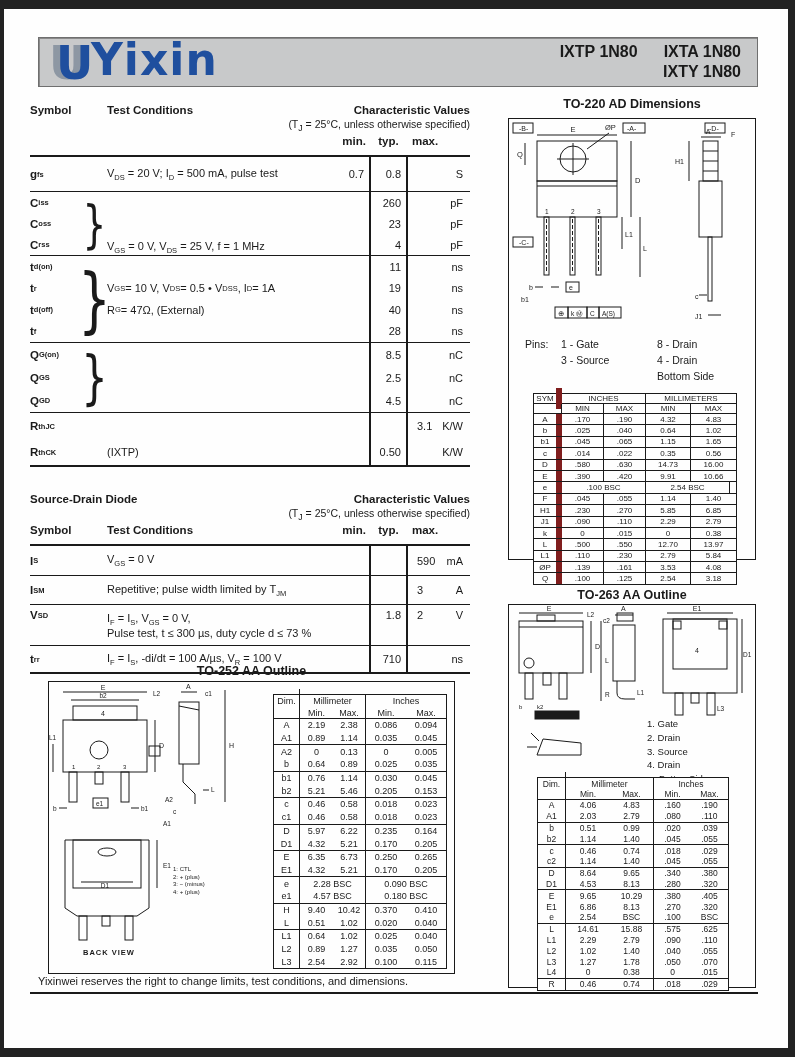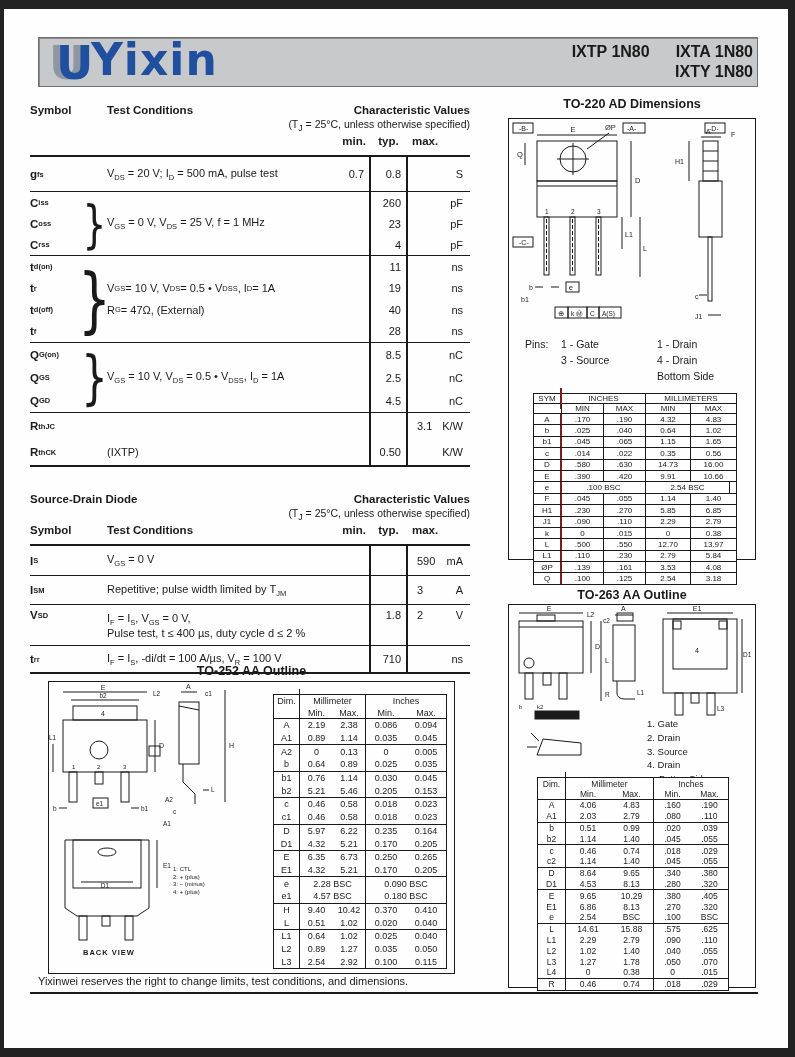--- a/index.html
+++ b/index.html
@@ -8,21 +8,21 @@
   .sheet { position:absolute; left:4px; top:9px; width:784px; height:1039px; background:#fefefe; overflow:hidden; }
 
   
   .brandbar { position:absolute; left:34px; top:28px; width:720px; height:50px; background:#c8c9ca;
               border:1px solid #6f6f6f; box-shadow:1px 1px 0 #8a8a8a inset; display:flex; align-items:center; }
   .logo { position:relative; margin-left:10px; height:46px; display:flex; align-items:center; }
   .logo-mark { position:relative; width:40px; height:44px; }
   .logo-mark .u1 { position:absolute; left:0; top:-4px; font:bold 46px "DejaVu Sans",sans-serif; color:#8d97a3; }
   .logo-mark .u2 { position:absolute; left:7px; top:-4px; font:bold 46px "DejaVu Sans",sans-serif; color:#1f4f9e; }
   .logo-text { font:bold 44px "DejaVu Sans",sans-serif; color:#1f4f9e; letter-spacing:1px; margin-left:2px; margin-top:-6px; }
-  .partnums { margin-left:auto; margin-right:4px; text-align:right; font-weight:bold; font-size:16px; line-height:1.25; }
+  .partnums { margin-left:auto; margin-right:16px; text-align:right; font-weight:bold; font-size:16px; line-height:1.25; }
   .partnums .l1 { display:flex; gap:26px; justify-content:flex-end; }
 
   
   .col-left { position:absolute; left:26px; top:86px; width:440px; }
   .th { font-weight:bold; font-size:11.5px; }
   .hrow1 { display:flex; margin-top:9px; }
   .hrow1 .sym { width:77px; }
   .hrow1 .val { margin-left:auto; }
   .subnote { text-align:right; font-size:10.5px; margin-top:2px; }
   .colhead { position:relative; height:16px; margin-top:2px; }
@@ -63,21 +63,21 @@
   .backview { position:absolute; font-weight:bold; font-size:7.5px; letter-spacing:1px; }
 
   
   .dt { position:absolute; border:1px solid #1a1a1a; background:#fefefe; }
   .dt-h1,.dt-h2,.dt-row { display:flex; align-items:center; text-align:center; }
   .dt-group + .dt-group { border-top:1px solid #1a1a1a; }
   .dt span { display:flex; align-items:center; justify-content:center; height:100%; }
   
   .t220dt { font-size:8px; }
   .t220dt .dt-h1,.t220dt .dt-h2 { height:10px; } .t220dt .dt-row { height:10.4px; }
-  .t220dt .c0 { width:28px; border-right:2px solid #7f1d1d; }
+  .t220dt .c0 { width:28px; border-right:6px solid #7f1d1d; }
   .t220dt .c1,.t220dt .c2 { width:42px; } .t220dt .c3,.t220dt .c4 { width:45px; }
   .t220dt .c1,.t220dt .c3 { border-right:1px solid #1a1a1a; }
   .t220dt .c2 { border-right:1px solid #1a1a1a; }
   .t220dt .span2 { width:84px !important; border-right:1px solid #1a1a1a; }
   .t220dt .dt-h1 { border-bottom:1px solid #1a1a1a; } .t220dt .dt-h2 { border-bottom:1px solid #1a1a1a; }
   .t220dt .h12 { width:84px; border-right:1px solid #1a1a1a; } .t220dt .h34 { width:90px; }
   
   .t252dt { font-size:9px; }
   .t252dt .dt-h1,.t252dt .dt-h2 { height:12px; } .t252dt .dt-row { height:12.7px; }
   .t252dt .c0 { width:26px; border-right:1px solid #1a1a1a; }
@@ -163,21 +163,21 @@
             <span>pF</span>
           </div>
           <div class="ct-sym" style="grid-area: 3 / 1;">C<sub>rss</sub></div>
           <div class="ct-min" style="grid-area: 3 / 4;"></div>
           <div class="ct-typ" style="grid-area: 3 / 5;">4</div>
           <div class="ct-mu" style="grid-area: 3 / 6;">
             <span></span>
             <span>pF</span>
           </div>
           <div class="ct-brace" style="grid-area: 1 / 2 / span 3;">}</div>
-          <div class="ct-cond" style="grid-area: 1 / 3 / span 3;">
+          <div class="ct-cond" style="grid-area: 1 / 3 / span 3; justify-content: flex-end;">
             <div>V<sub>GS</sub>  = 0 V, V<sub>DS</sub> = 25 V, f = 1 MHz</div>
           </div>
         </div>
         <div class="ct-group g2">
           <div class="ct-sym" style="grid-area: 1 / 1;">t<sub>d(on)</sub></div>
           <div class="ct-min" style="grid-area: 1 / 4;"></div>
           <div class="ct-typ" style="grid-area: 1 / 5;">11</div>
           <div class="ct-mu" style="grid-area: 1 / 6;">
             <span></span>
             <span>ns</span>
@@ -225,23 +225,20 @@
             <span>nC</span>
           </div>
           <div class="ct-sym" style="grid-area: 3 / 1;">Q<sub>GD</sub></div>
           <div class="ct-min" style="grid-area: 3 / 4;"></div>
           <div class="ct-typ" style="grid-area: 3 / 5;">4.5</div>
           <div class="ct-mu" style="grid-area: 3 / 6;">
             <span></span>
             <span>nC</span>
           </div>
           <div class="ct-brace" style="grid-area: 1 / 2 / span 3;">}</div>
-          <div class="ct-cond" style="grid-area: 1 / 3 / span 3;">
-            <div>V<sub>GS</sub>  = 10 V, V<sub>DS</sub> = 0.5 • V<sub>DSS</sub>, I<sub>D</sub> = 1A</div>
-          </div>
         </div>
         <div class="ct-group g4">
           <div class="ct-sym" style="grid-area: 1 / 1;">R<sub>thJC</sub></div>
           <div class="ct-min" style="grid-area: 1 / 4;"></div>
           <div class="ct-typ" style="grid-area: 1 / 5;"></div>
           <div class="ct-mu" style="grid-area: 1 / 6;">
             <span>3.1</span>
             <span>K/W</span>
           </div>
           <div class="ct-sym" style="grid-area: 2 / 1;">R<sub>thCK</sub></div>
@@ -302,21 +299,21 @@
           </div>
           <div class="ct-sym" style="grid-area: 2 / 1;"></div>
           <div class="ct-min" style="grid-area: 2 / 4;"></div>
           <div class="ct-typ" style="grid-area: 2 / 5;"></div>
           <div class="ct-mu" style="grid-area: 2 / 6;">
             <span></span>
             <span></span>
           </div>
           <div class="ct-cond" style="grid-area: 1 / 3 / span 2;">
             <div>I<sub>F</sub> = I<sub>S</sub>, V<sub>GS</sub> = 0 V,</div>
-            <div>Pulse test, t ≤ 400 µs, duty cycle d ≤ 2 %</div>
+            <div>Pulse test, t ≤ 300 µs, duty cycle d ≤ 73 %</div>
           </div>
         </div>
         <div class="ct-group d3">
           <div class="ct-sym" style="grid-area: 1 / 1;">t<sub>rr</sub></div>
           <div class="ct-min" style="grid-area: 1 / 4;"></div>
           <div class="ct-typ" style="grid-area: 1 / 5;">710</div>
           <div class="ct-mu" style="grid-area: 1 / 6;">
             <span></span>
             <span>ns</span>
           </div>
@@ -393,21 +390,21 @@
       <text x="200" y="12" font-size="7">-D-</text>
       <text x="199" y="15" font-size="7" text-anchor="middle">A</text>
       <text x="222" y="18" font-size="7">F</text>
       <text x="166" y="45" font-size="7">H1</text>
       <text x="186" y="180" font-size="7">c</text>
       <text x="186" y="200" font-size="7">J1</text>
     </svg>
     <div class="pinsblk" style="left:16px; top:218px;">
       <span>Pins:</span>
       <span>1 - Gate</span>
-      <span>1 - Drain</span>
+      <span>8 - Drain</span>
       <span></span>
       <span>3 - Source</span>
       <span>4 - Drain</span>
       <span></span>
         <span></span>
       <span>Bottom Side</span>
     </div>
     <div class="dt t220dt" style="left:24px; top:274px; width:204px;">
       <div class="dt-h1">
         <span class="c0" style="height:21px;">SYM</span>

